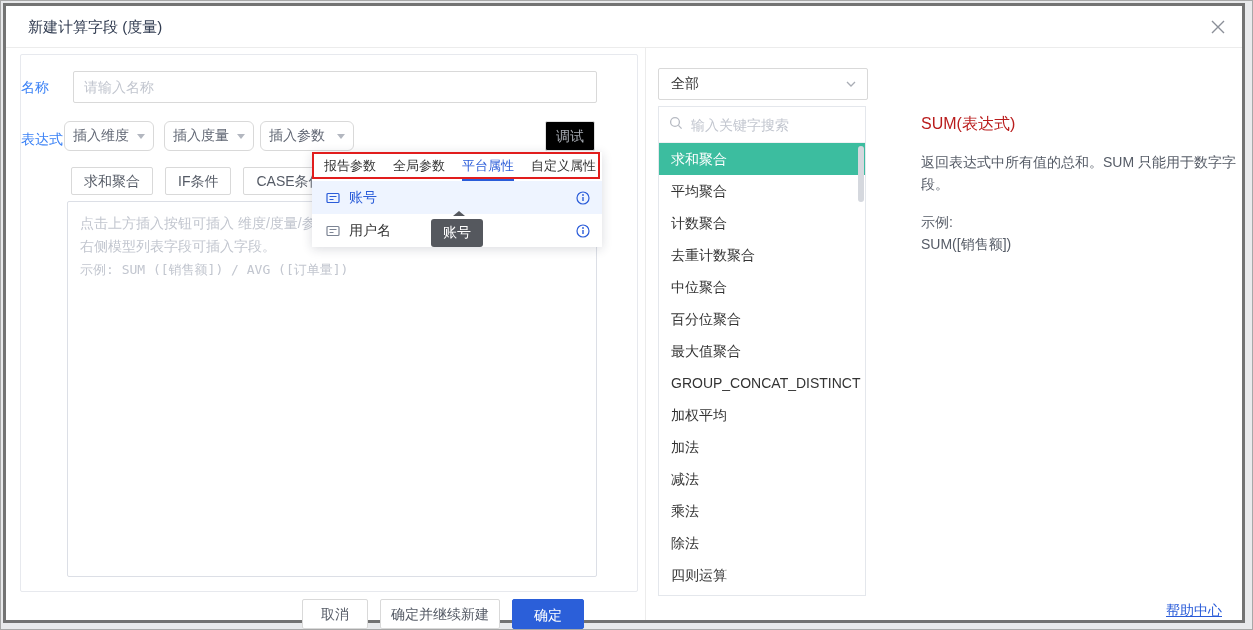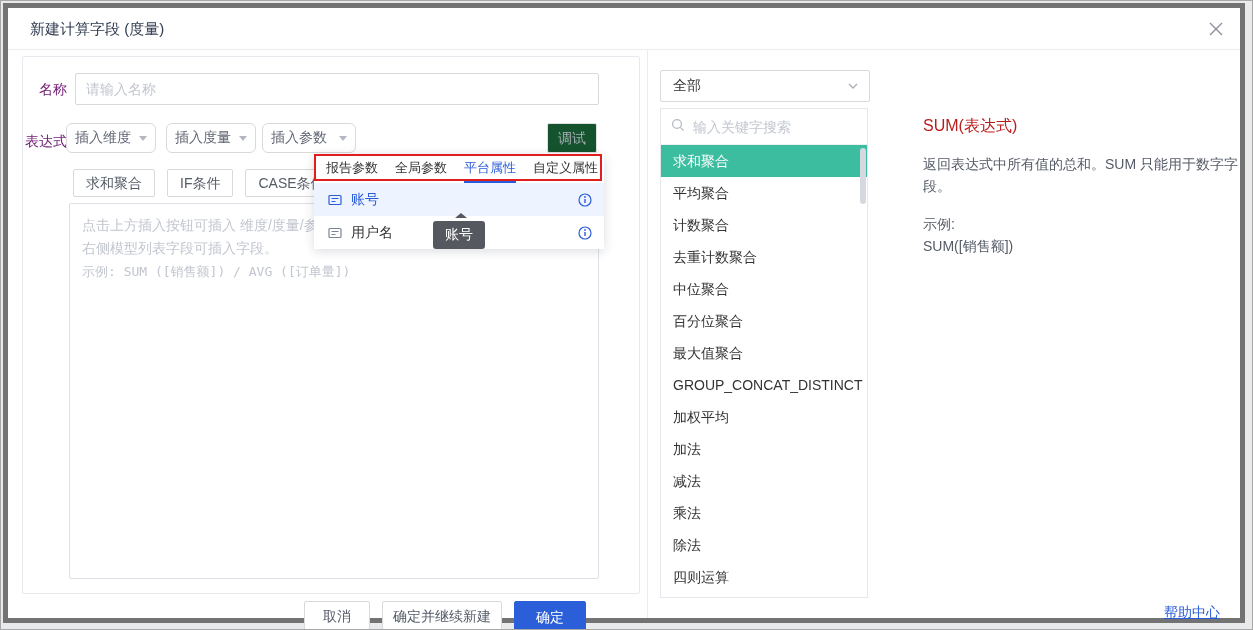--- a/index.html
+++ b/index.html
@@ -2,43 +2,43 @@
 <html><head>
 <meta charset="utf-8">
 <style>
   * { margin:0; padding:0; box-sizing:border-box; }
   html,body { width:1253px; height:630px; }
   body {
     font-family:"Liberation Sans","DejaVu Sans",sans-serif;
     font-size:14px; color:#333; background:#e9eaec;
   }
   .screen { position:relative; width:1253px; height:630px; border:1px solid #a8a8a8; background:#e9eaec; overflow:hidden; }
-  .dialog { position:absolute; left:2px; top:2px; width:1242px; height:620px; background:#fff; border:5px solid #737373; }
+  .dialog { position:absolute; left:2px; top:2px; width:1242px; height:620px; background:#fff; border:3px solid #737373; }
 
   
   .title-bar { position:absolute; left:0; top:0; right:0; height:42px; border-bottom:1px solid #ececec; }
   .title-bar .title { position:absolute; left:22px; top:12px; font-size:15px; color:#303b50; font-weight:500; }
   .close-btn { position:absolute; right:16px; top:13px; width:16px; height:16px; cursor:pointer; }
 
   .v-divider { position:absolute; left:639px; top:42px; bottom:0; width:1px; background:#ececec; }
 
   
   .left-box { position:absolute; left:14px; top:48px; width:618px; height:538px; border:1px solid #e7e9ee; border-radius:2px; }
-  .fld-label { position:absolute; width:44px; text-align:right; color:#701a75; }
+  .fld-label { position:absolute; width:44px; color:#3b82f6; }
   .lbl-name { left:0; top:24px; }
   .lbl-expr { left:0; top:76px; }
   .name-input { position:absolute; left:52px; top:16px; width:524px; height:32px; border:1px solid #d9d9d9; border-radius:2px; padding:0 10px; font:inherit; color:#333; outline:none; }
   .name-input::placeholder { color:#c2c6cf; }
 
   .ins-select { position:absolute; top:66px; height:30px; border:1px solid #d9d9d9; border-radius:6px; background:#fff; display:flex; align-items:center; padding:0 8px 0 8px; color:#606673; cursor:pointer; }
   .ins-select .caret { width:0; height:0; border-left:4px solid transparent; border-right:4px solid transparent; border-top:5px solid #b3b7c0; margin-left:auto; }
   .sel-0 { left:43px; width:90px; }
   .sel-1 { left:143px; width:90px; }
   .sel-2 { left:239px; width:94px; }
-  .debug-btn { position:absolute; right:42px; top:66px; width:50px; height:30px; background:#14532d; border:1px solid #e0e0e0; border-radius:2px; color:#a9adb5; text-align:center; line-height:28px; }
+  .debug-btn { position:absolute; right:42px; top:66px; width:50px; height:30px; background:#000000; border:1px solid #e0e0e0; border-radius:2px; color:#a9adb5; text-align:center; line-height:28px; }
 
   .snip-row { position:absolute; left:50px; top:112px; display:flex; gap:12px; }
   .snip-btn { height:28px; padding:0 12px; background:#fff; border:1px solid #d9d9d9; border-radius:2px; color:#555b66; line-height:26px; cursor:pointer; }
 
   .expr-area { position:absolute; left:46px; top:146px; width:530px; height:376px; border:1px solid #dcdfe6; border-radius:2px; padding:10px 12px; cursor:text; }
   .expr-area .ph-line { color:#c2c6cf; line-height:23px; }
   .expr-area .ph-line.mono { font-family:"DejaVu Sans Mono","Liberation Mono",monospace; font-size:13px; }
 
   
   .param-popup { position:absolute; left:306px; top:146px; width:290px; background:#fff; box-shadow:0 2px 10px rgba(30,40,60,.16); z-index:10; }

